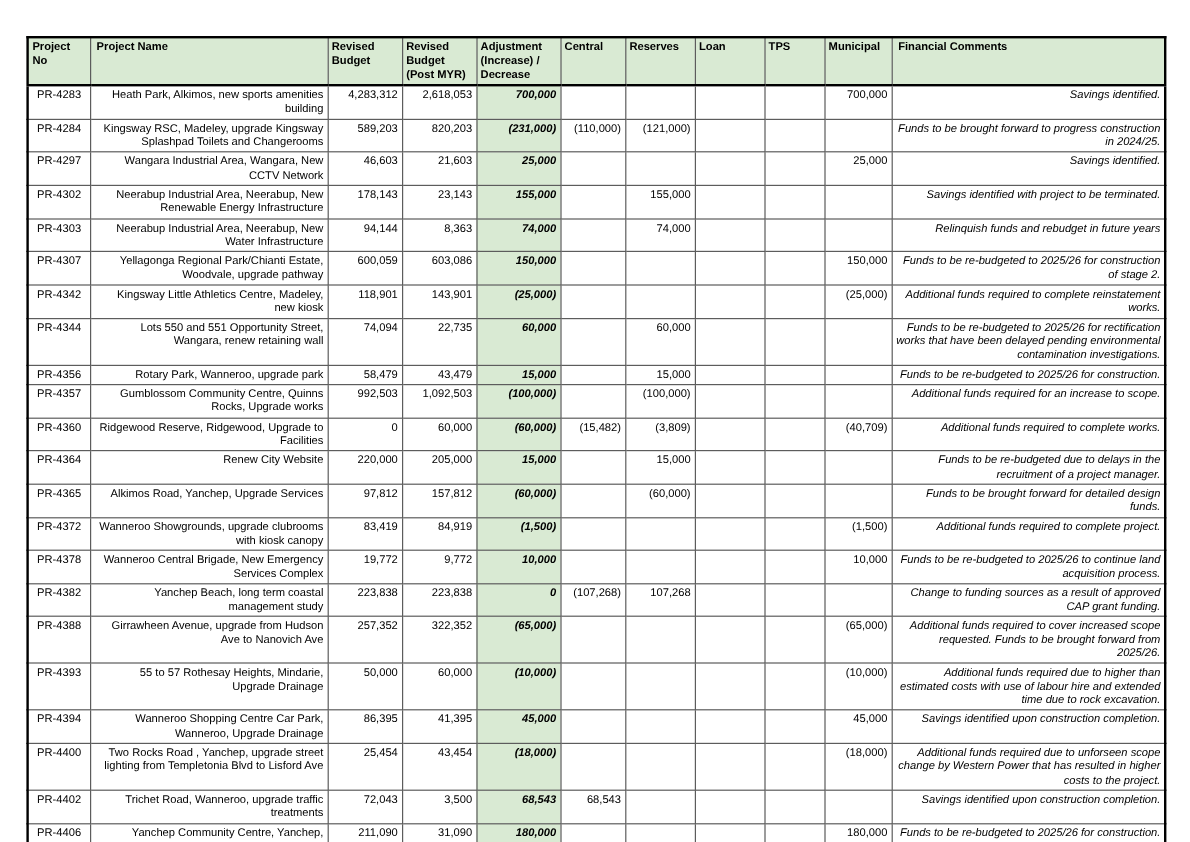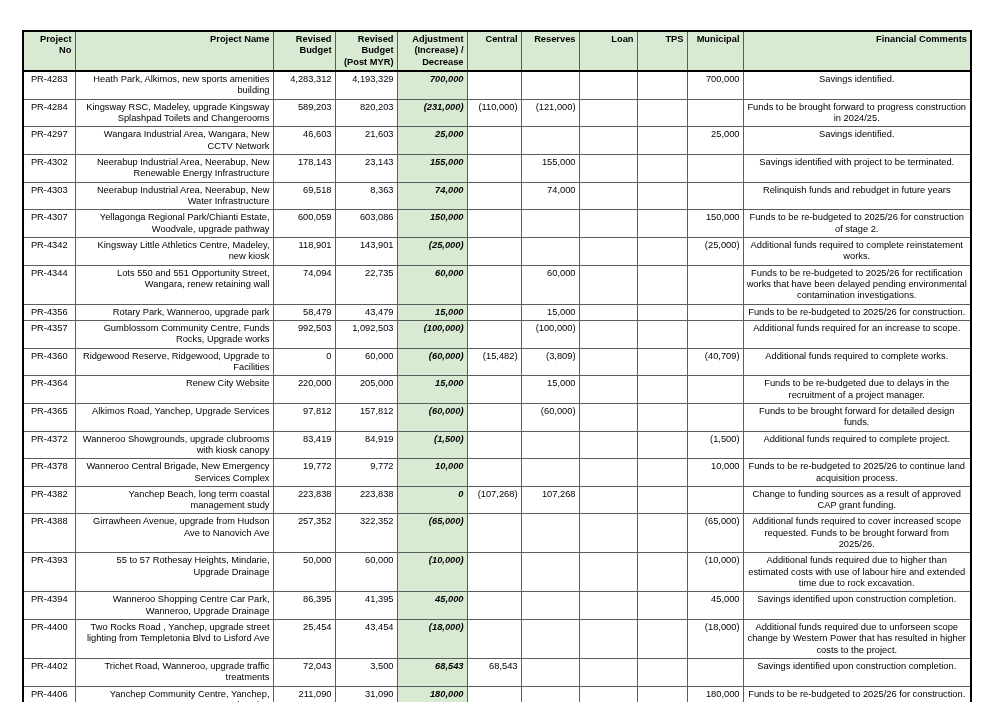--- a/index.html
+++ b/index.html
@@ -32,29 +32,29 @@
     line-height: 1.22;
     padding: 2px 3px 2px 3px;
     vertical-align: top;
     word-wrap: break-word;
     overflow-wrap: break-word;
   }
   
   thead th {
     background: #d9ead3;
     font-weight: bold;
-    text-align: right;
+    text-align: left;
     vertical-align: middle;
     border: 1px solid #000000;
     font-size: 9.6px;
     line-height: 1.24;
     padding: 4px 2px;
   }
   thead tr { height: 36px; }
-  thead th.h-left { text-align: right; padding-left: 5px; }
+  thead th.h-left { text-align: left; padding-left: 5px; }
 
   
   col.c-projectno   { width: 52px; }
   col.c-projectname { width: 198px; }
   col.c-revbudget   { width: 62px; }
   col.c-revbudgetmyr{ width: 62px; }
   col.c-adjustment  { width: 70px; }
   col.c-grants      { width: 54px; }
   col.c-reserves    { width: 58px; }
   col.c-loan        { width: 58px; }
@@ -68,22 +68,23 @@
   td.adjustment {
     text-align: right;
     font-weight: bold;
     font-style: italic;
     background: #d9ead3;
     border-left: 2px solid #000000;
     border-right: 2px solid #000000;
     white-space: nowrap;
   }
   td.comments {
-    text-align: center;
+    text-align: right;
     border-left: 2px solid #000000;
+    font-style: italic;
   }
   tbody tr:first-child td { border-top: 2px solid #000000; }
 </style>
 </head>
 <body>
 
 <div id="sheet">
   <table class="budget">
     <colgroup>
       <col class="c-projectno">
@@ -111,21 +112,21 @@
           <th>TPS</th>
           <th>Municipal</th>
           <th class="h-left">Financial Comments</th>
         </tr>
     </thead>
     <tbody>
         <tr>
           <td class="projectno">PR-4283</td>
           <td class="projectname">Heath Park, Alkimos, new sports amenities building</td>
           <td class="num">4,283,312</td>
-          <td class="num">4,193,329</td>
+          <td class="num">2,618,053</td>
           <td class="adjustment">700,000</td>
           <td class="num">&nbsp;</td>
           <td class="num">&nbsp;</td>
           <td class="num">&nbsp;</td>
           <td class="num">&nbsp;</td>
           <td class="num">700,000</td>
           <td class="comments">Savings identified.</td>
         </tr>
         <tr>
           <td class="projectno">PR-4284</td>
@@ -162,21 +163,21 @@
           <td class="num">&nbsp;</td>
           <td class="num">155,000</td>
           <td class="num">&nbsp;</td>
           <td class="num">&nbsp;</td>
           <td class="num">&nbsp;</td>
           <td class="comments">Savings identified with project to be terminated.</td>
         </tr>
         <tr>
           <td class="projectno">PR-4303</td>
           <td class="projectname">Neerabup Industrial Area, Neerabup, New Water Infrastructure</td>
-          <td class="num">69,518</td>
+          <td class="num">94,144</td>
           <td class="num">8,363</td>
           <td class="adjustment">74,000</td>
           <td class="num">&nbsp;</td>
           <td class="num">74,000</td>
           <td class="num">&nbsp;</td>
           <td class="num">&nbsp;</td>
           <td class="num">&nbsp;</td>
           <td class="comments">Relinquish funds and rebudget in future years</td>
         </tr>
         <tr>
@@ -226,21 +227,21 @@
           <td class="adjustment">15,000</td>
           <td class="num">&nbsp;</td>
           <td class="num">15,000</td>
           <td class="num">&nbsp;</td>
           <td class="num">&nbsp;</td>
           <td class="num">&nbsp;</td>
           <td class="comments">Funds to be re-budgeted to 2025/26 for construction.</td>
         </tr>
         <tr>
           <td class="projectno">PR-4357</td>
-          <td class="projectname">Gumblossom Community Centre, Funds Rocks, Upgrade works</td>
+          <td class="projectname">Gumblossom Community Centre, Quinns Rocks, Upgrade works</td>
           <td class="num">992,503</td>
           <td class="num">1,092,503</td>
           <td class="adjustment">(100,000)</td>
           <td class="num">&nbsp;</td>
           <td class="num">(100,000)</td>
           <td class="num">&nbsp;</td>
           <td class="num">&nbsp;</td>
           <td class="num">&nbsp;</td>
           <td class="comments">Additional funds required for an increase to scope.</td>
         </tr>

